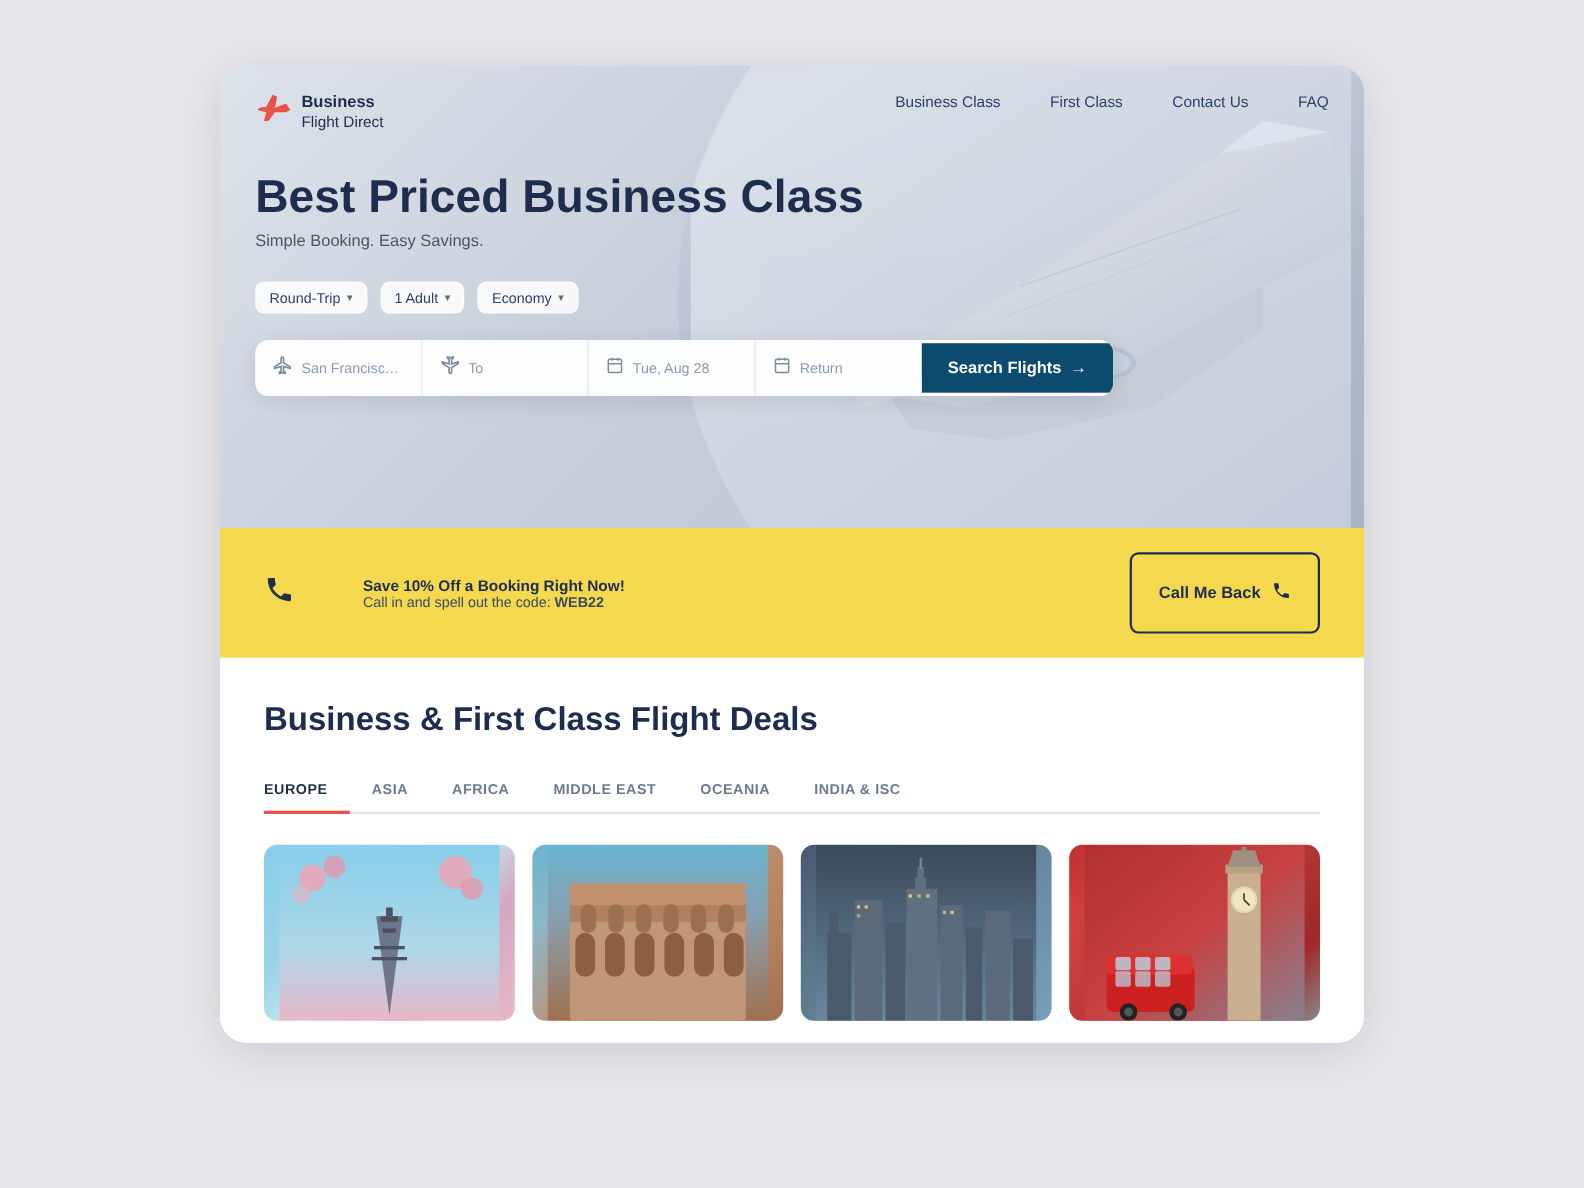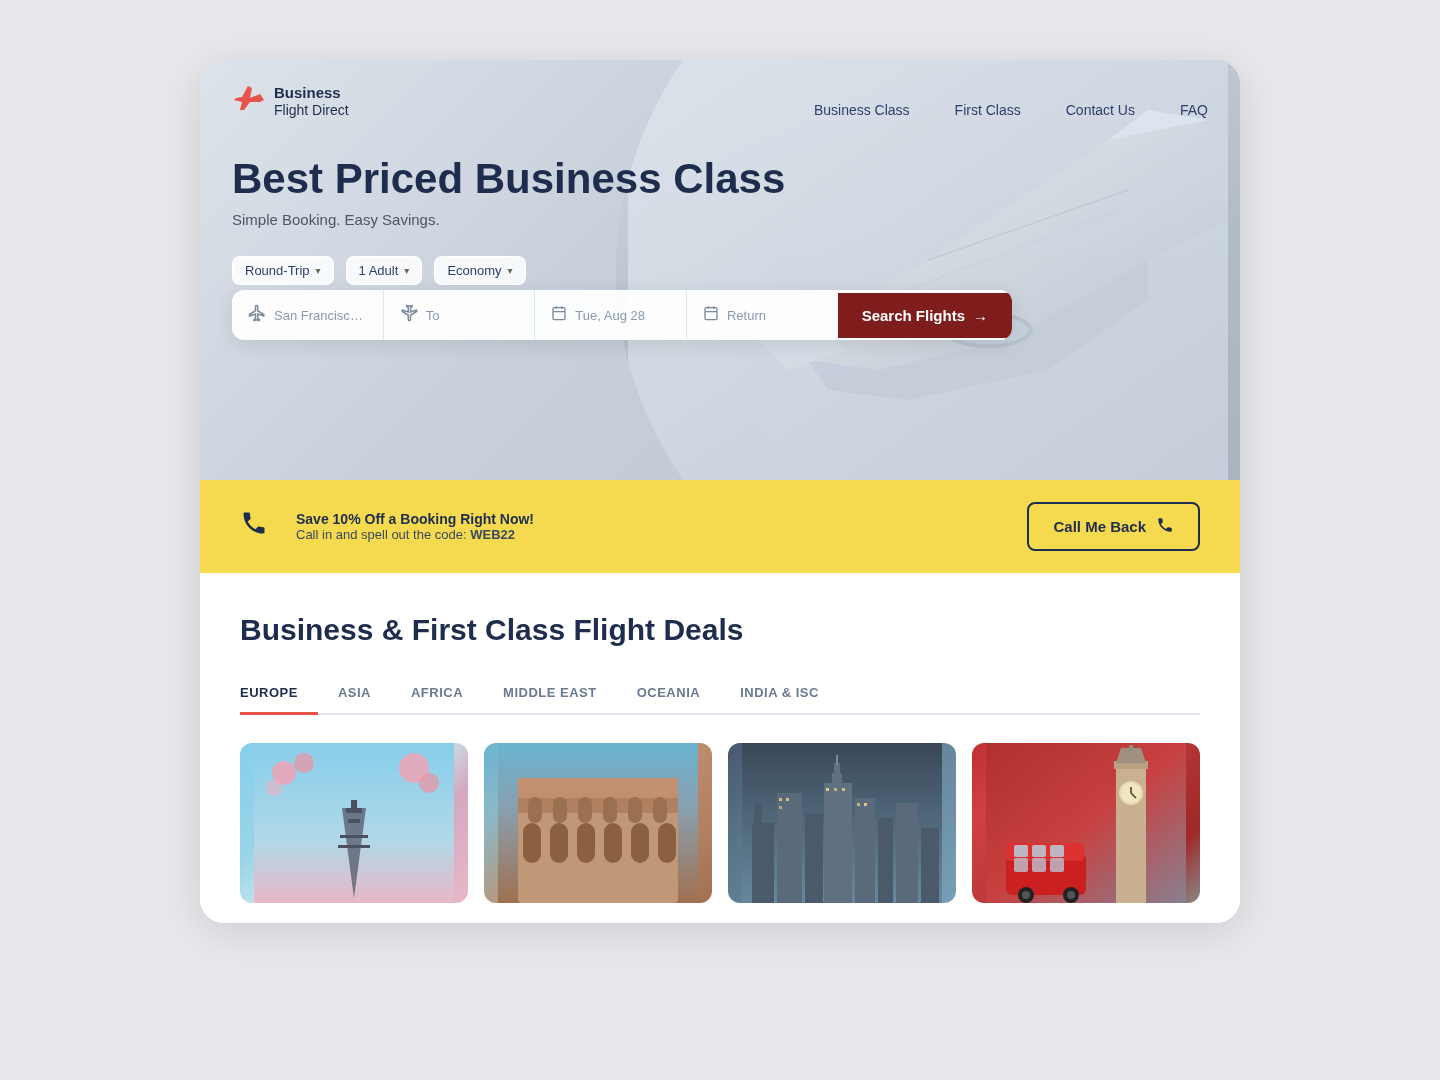--- a/index.html
+++ b/index.html
@@ -34,21 +34,21 @@
       width: 60%;
       height: 100%;
       background: linear-gradient(160deg, #d0d8e4 0%, #c0cad6 30%, #b0bcc8 60%, #a8b4c0 100%);
       clip-path: ellipse(80% 100% at 80% 50%);
     }
 
     
     .nav {
       display: flex;
       justify-content: space-between;
-      align-items: flex-end;
+      align-items: flex-start;
       padding: 24px 32px 16px;
       position: relative;
       z-index: 10;
     }
     .logo {
       display: flex;
       align-items: center;
       gap: 10px;
     }
     .logo-icon {
@@ -96,21 +96,21 @@
     .hero-subtitle {
       font-size: 15px;
       color: #4a5568;
       margin-bottom: 28px;
     }
 
     
     .search-filters {
       display: flex;
       gap: 12px;
-      margin-bottom: 5px;
+      margin-bottom: 24px;
     }
     .filter-dropdown {
       display: flex;
       align-items: center;
       gap: 6px;
       background: rgba(255,255,255,0.85);
       border: 1px solid rgba(255,255,255,0.9);
       border-radius: 8px;
       padding: 6px 12px;
       font-size: 13px;
@@ -155,21 +155,21 @@
       color: #8a9ab0;
       white-space: nowrap;
       overflow: hidden;
       text-overflow: ellipsis;
     }
     .field-text span {
       font-weight: 700;
       color: #2c3e6b;
     }
     .search-btn {
-      background: #7f1d1d;
+      background: #0c4a6e;
       color: #fff;
       border: none;
       padding: 14px 24px;
       font-size: 15px;
       font-weight: 700;
       cursor: pointer;
       display: flex;
       align-items: center;
       gap: 8px;
       white-space: nowrap;
@@ -193,42 +193,42 @@
       font-size: 28px;
       color: #1e2d4d;
     }
     .phone-number {
       font-size: 32px;
       font-weight: 800;
       color: #1e2d4d;
       letter-spacing: 1px;
     }
     .cta-offer {
-      margin-left: 16px;
+      margin-left: 50px;
     }
     .offer-title {
       font-size: 14px;
       font-weight: 700;
       color: #1e2d4d;
     }
     .offer-subtitle {
       font-size: 13px;
       color: #3a4a60;
     }
     .offer-subtitle strong {
       font-weight: 800;
     }
     .call-back-btn {
       display: flex;
       align-items: center;
       gap: 10px;
       background: transparent;
       border: 2px solid #1e2d4d;
       border-radius: 8px;
-      padding: 12px 24px;
+      padding: 24px 24px;
       font-size: 15px;
       font-weight: 700;
       color: #1e2d4d;
       cursor: pointer;
     }
 
     
     .deals-section {
       padding: 40px 40px 20px;
       background: #fff;

